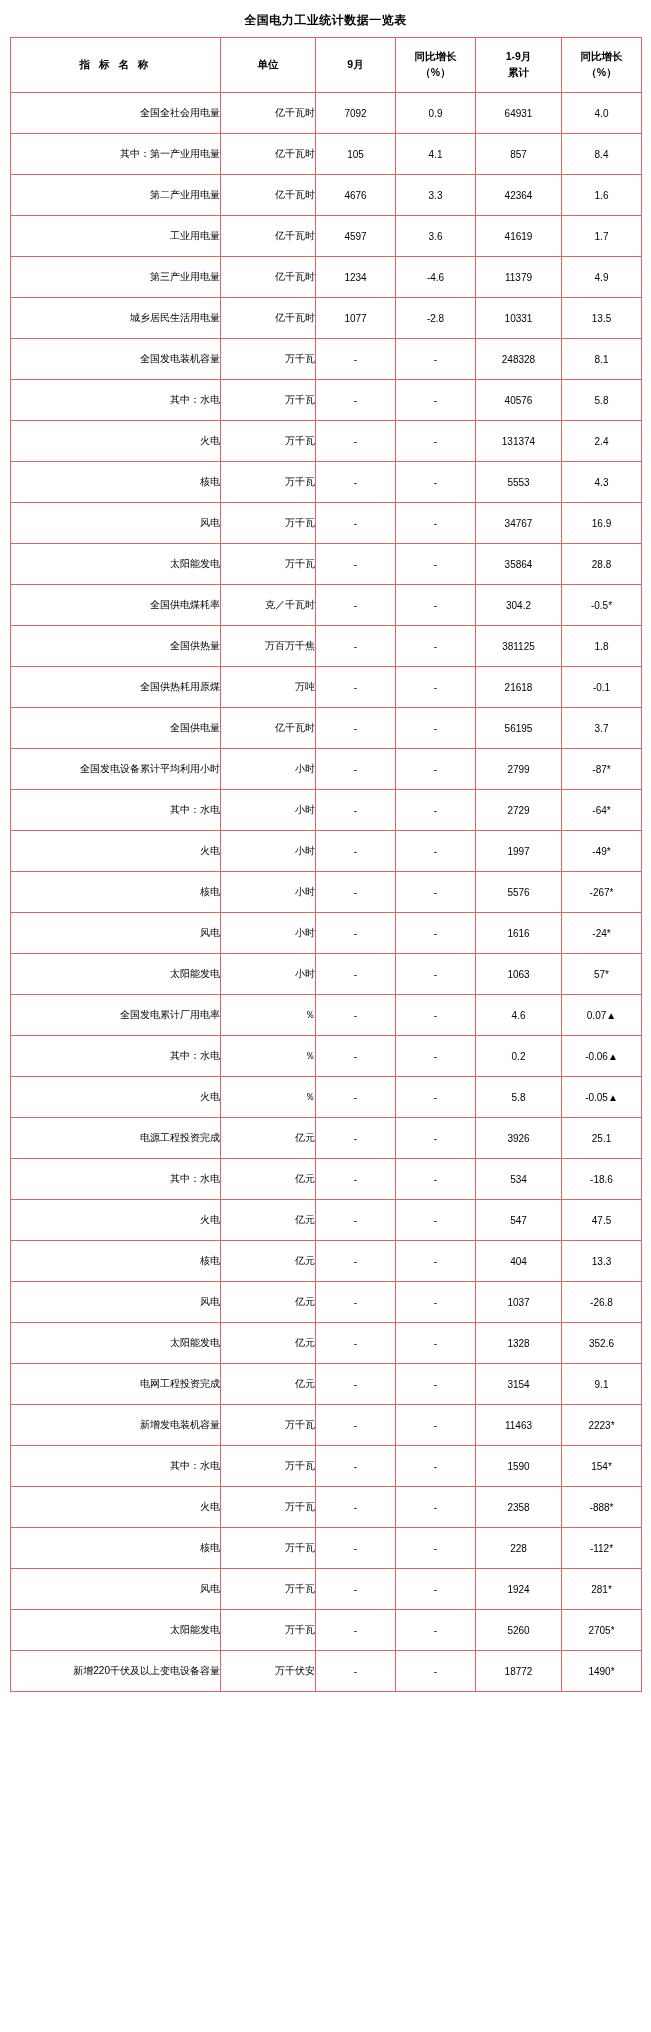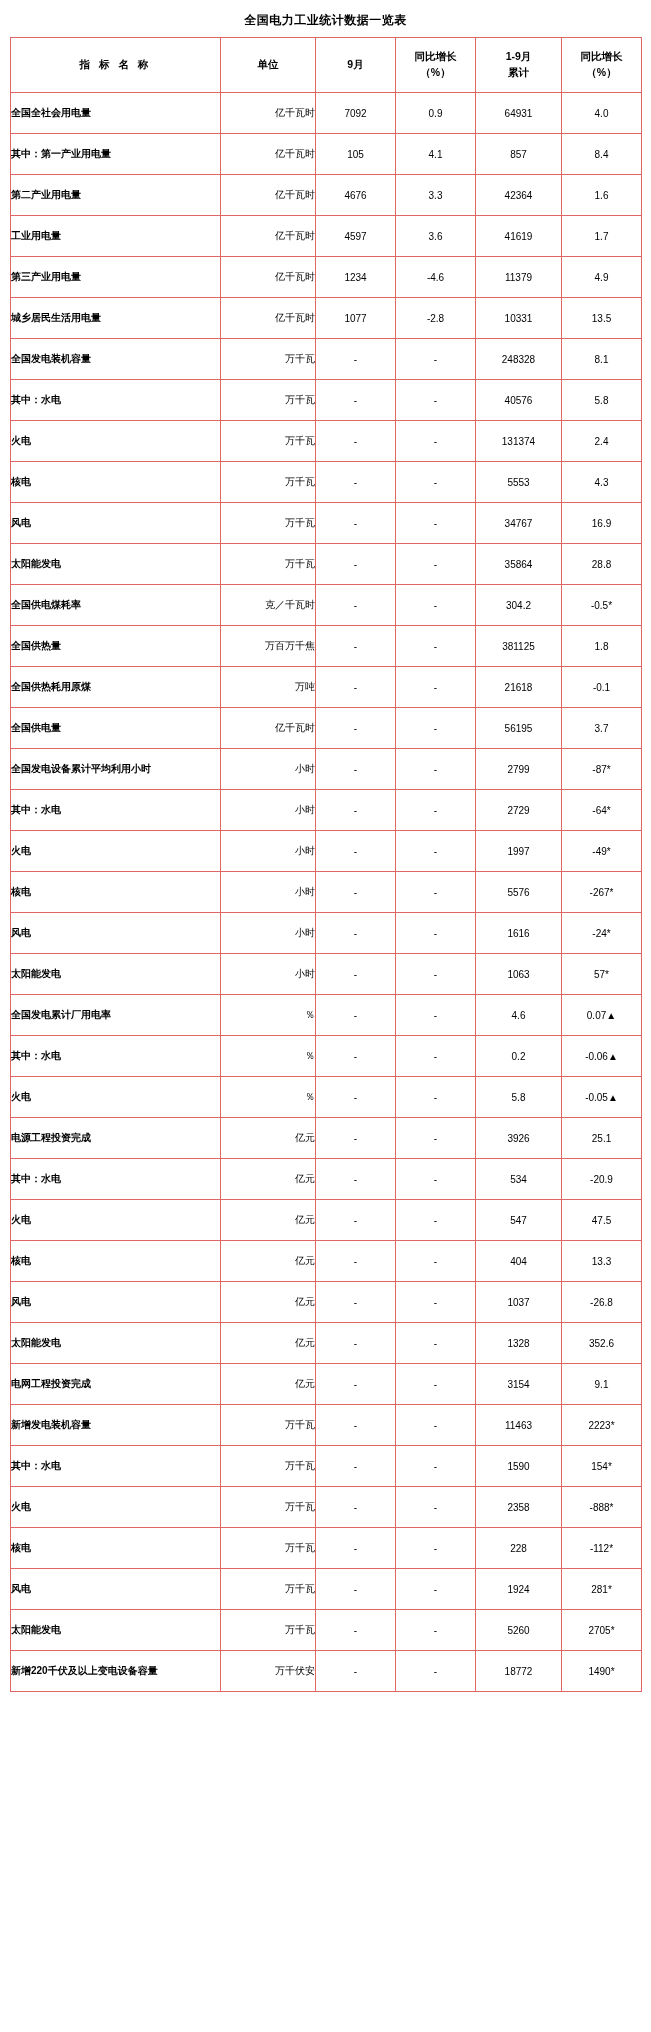--- a/index.html
+++ b/index.html
@@ -51,23 +51,22 @@
   }
   thead td .l1 { display: block; }
   thead td .l2 { display: block; }
 
   tbody td {
     height: 40px;
     font-size: 10px;
   }
   .cell-name {
     padding-left: 10px;
-    text-align: left;
+    text-align: right;
     white-space: nowrap;
-    font-weight: bold;
   }
   .indent-1 { padding-left: 22px; }
   .indent-2 { padding-left: 40px; margin-top: 28px; }
   .indent-3 { padding-left: 52px; margin-left: 12px; }
   .cell-center {
     text-align: center;
   }
   .unit-wrap {
     text-align: right;
     line-height: 1.35;
@@ -329,21 +328,21 @@
           <td class="cell-center">-</td>
           <td class="cell-center">3926</td>
           <td class="cell-center">25.1</td>
         </tr>
         <tr>
           <td class="cell-name indent-1">其中：水电</td>
           <td class="unit-wrap">亿元</td>
           <td class="cell-center">-</td>
           <td class="cell-center">-</td>
           <td class="cell-center">534</td>
-          <td class="cell-center">-20.9</td>
+          <td class="cell-center">-18.6</td>
         </tr>
         <tr>
           <td class="cell-name indent-2">火电</td>
           <td class="unit-wrap">亿元</td>
           <td class="cell-center">-</td>
           <td class="cell-center">-</td>
           <td class="cell-center">547</td>
           <td class="cell-center">47.5</td>
         </tr>
         <tr>

